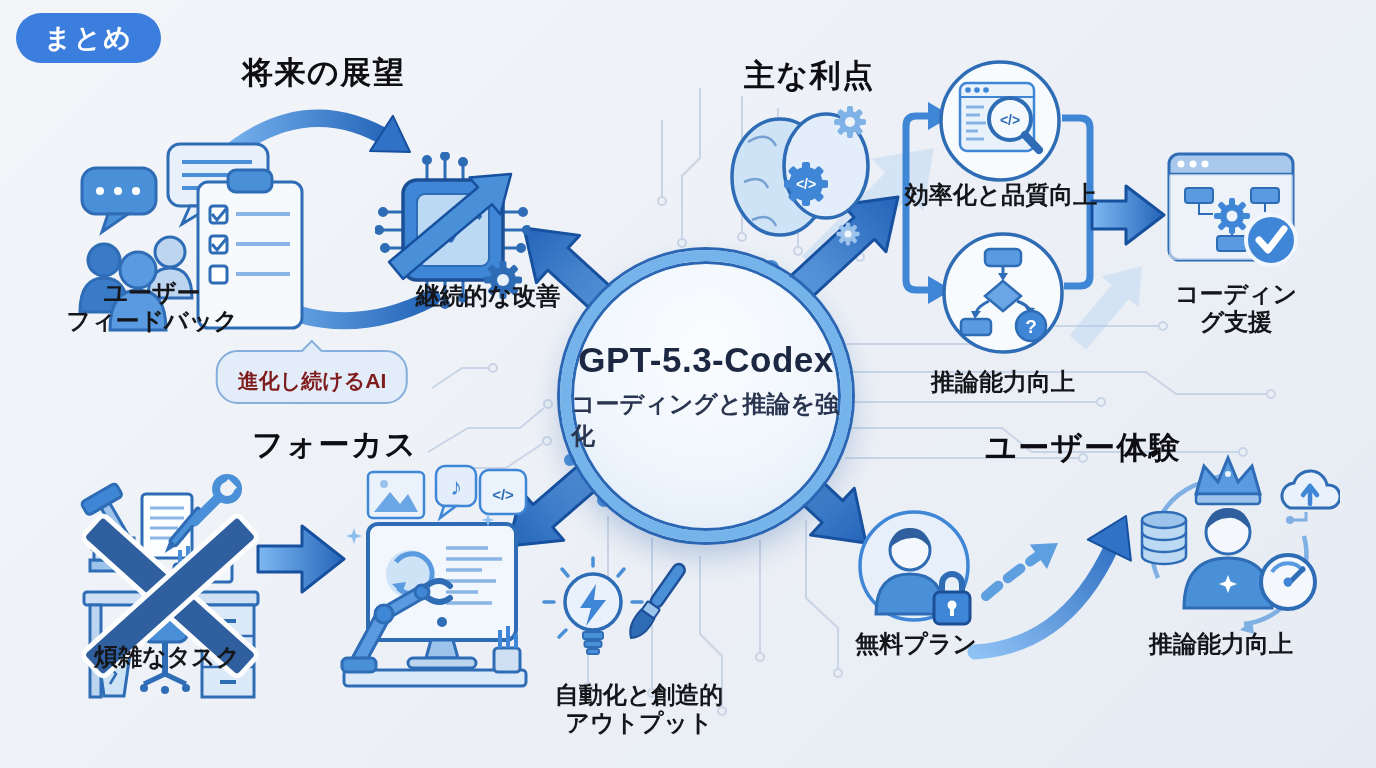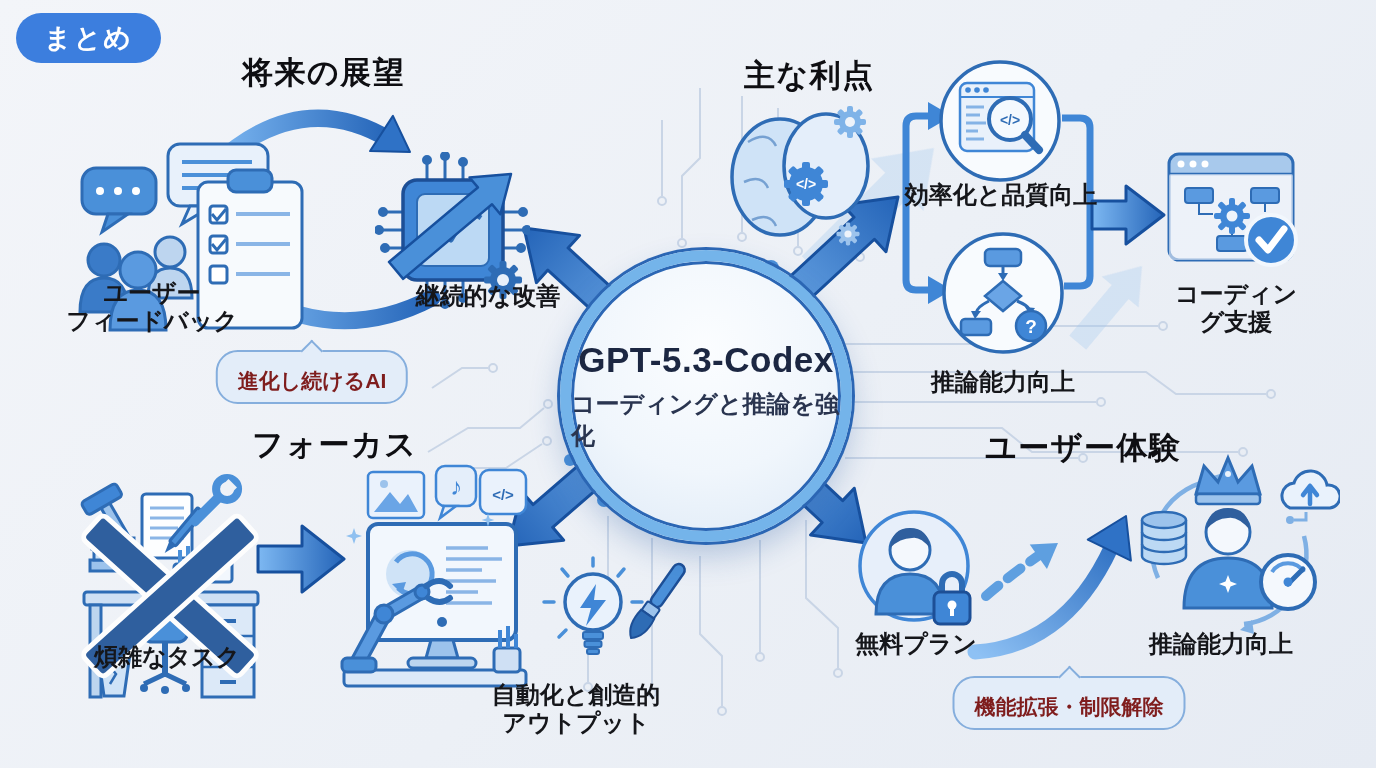--- a/index.html
+++ b/index.html
@@ -493,26 +493,25 @@
     </g>
   </svg>
 
   <div class="label" style="left:152px;top:279px">ユーザー
 フィードバック</div>
   <div class="label" style="left:488px;top:282px">継続的な改善</div>
   <div class="label" style="left:1001px;top:181px">効率化と品質向上</div>
   <div class="label" style="left:1003px;top:368px">推論能力向上</div>
   <div class="label" style="left:1236px;top:280px">コーディング支援</div>
   <div class="label" style="left:167px;top:643px">煩雑なタスク</div>
-  <div class="label" style="left:576px;top:681px">自動化と創造的
+  <div class="label" style="left:639px;top:681px">自動化と創造的
 アウトプット</div>
   <div class="label" style="left:916px;top:630px">無料プラン</div>
   <div class="label" style="left:1221px;top:630px">推論能力向上</div>
 
   <div class="callout" style="left:312px;top:350px">進化し続けるAI</div>
-  <div class="callout" style="left:1069px;top:676px">機能拡張・制限解除</div>
 
   <div class="center-circle">
     <div class="center-title">GPT-5.3-Codex</div>
     <div class="center-subtitle">コーディングと推論を強化</div>
   </div>
 
 </div>
 
 </body></html>

